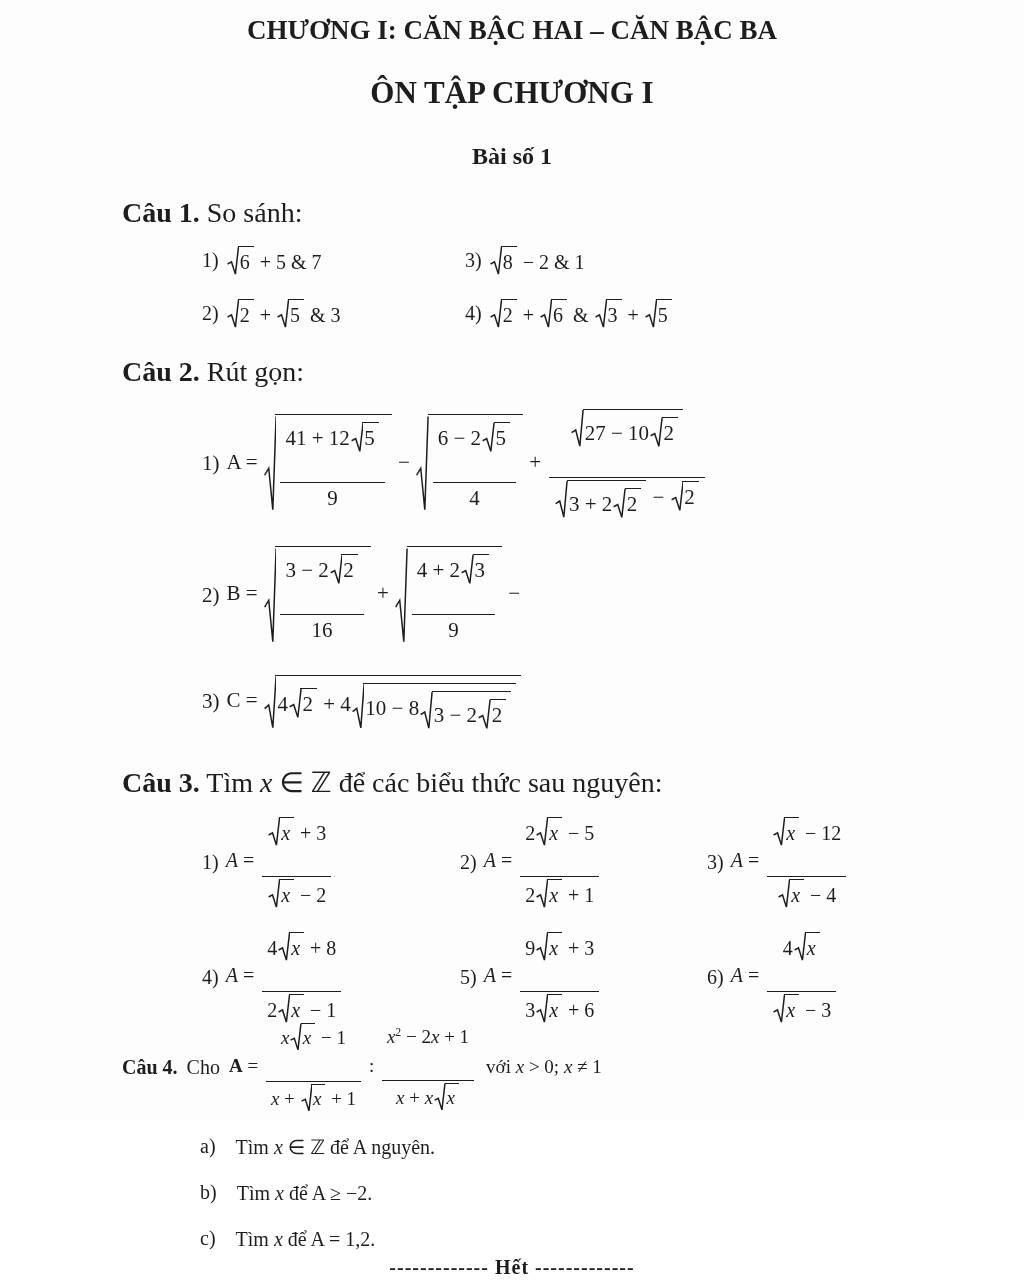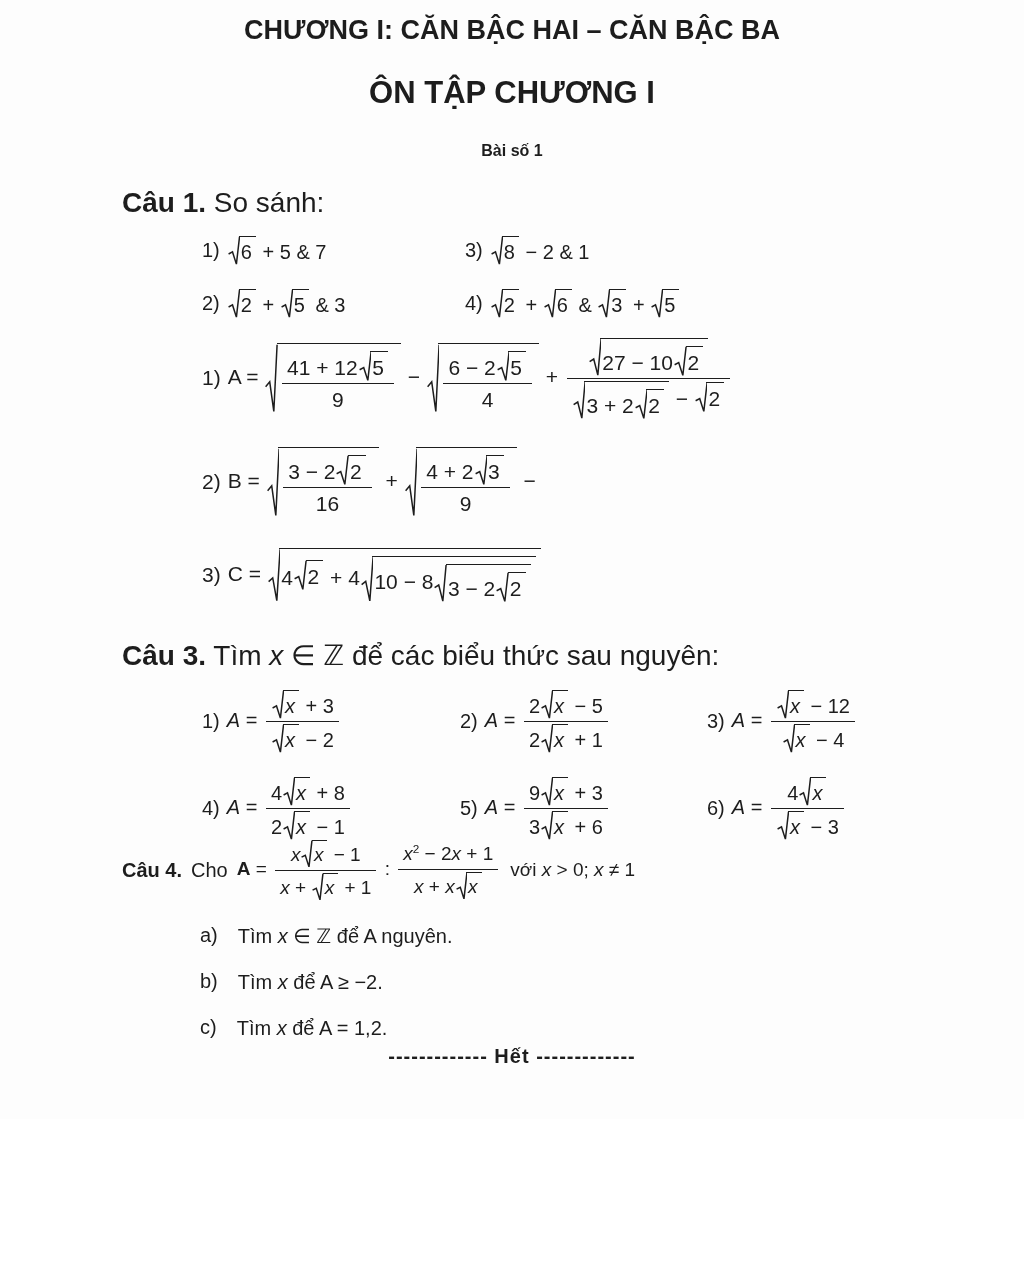--- a/index.html
+++ b/index.html
@@ -2,28 +2,28 @@
 <html lang="vi"><head>
 <meta charset="utf-8">
 <style>
   * { box-sizing: border-box; margin: 0; padding: 0; }
   html, body { width: 1024px; height: 1280px; }
   body { background: #ffffff; overflow: hidden; }
   .page {
     width: 1024px; height: 1119px;
     background: #fdfdfd;
     color: #1d1d1d;
-    font-family: Liberation Sans, sans-serif;
+    font-family: Liberation Serif, serif;
     padding-top: 14px;
   }
 
   
   .t1 { text-align: center; font-size: 27px; font-weight: bold; line-height: 1.25; }
   .t2 { text-align: center; font-size: 31px; font-weight: bold; margin-top: 26px; line-height: 1.25; }
-  .t3 { text-align: center; font-size: 16px; font-weight: bold; margin-top: 28px; line-height: 1.25; }
+  .t3 { text-align: center; font-size: 24px; font-weight: bold; margin-top: 28px; line-height: 1.25; }
 
   
   .qhead { font-size: 28px; padding-left: 122px; line-height: 1.25; }
   .qlabel { font-weight: bold; }
   .sec1 .qhead { margin-top: 24px; }
   .sec2 .qhead { margin-top: 26px; }
   .sec3 .qhead { margin-top: 36px; }
 
   
   .grid { display: grid; padding-left: 202px; font-size: 20px; }
@@ -45,21 +45,21 @@
   
   .endline { margin-top: 4px; text-align: center; font-size: 20px; font-weight: bold; letter-spacing: 1px; }
 
   
   .math { white-space: nowrap; line-height: 1.3; }
   .root { display: inline-block; position: relative; padding-left: 0.55em; margin: 0 1px; }
   .root > .rsign { position: absolute; left: 0; top: 0; width: 0.6em; height: 100%; display: block; }
   .root > .radicand { display: inline-block; border-top: 1.5px solid currentColor; padding: 2px 4px 0 2px; }
   .root.deep { vertical-align: middle; }
   .root.deep > .radicand { padding-top: 7px; }
-  .frac { display: inline-flex; flex-direction: column; vertical-align: middle; text-align: center; margin: 0 3px; }
+  .frac { display: inline-flex; flex-direction: column; vertical-align: middle; text-align: center; margin: 0 3px; gap: 28px; }
   .frac > .num { display: block; padding: 0 5px 2px; }
   .frac > .den { display: block; border-top: 1.5px solid currentColor; padding: 2px 5px 0; }
   sup { font-size: 0.62em; }
   em { font-style: italic; }
 </style>
 </head>
 <body>
 
 <div class="page">
 
@@ -104,20 +104,24 @@
               </svg><span class="radicand">6</span></span> &amp; <span class="root"><svg class="rsign" viewBox="0 0 20 100" preserveAspectRatio="none" aria-hidden="true">
                 <polyline points="1,62 7.5,55 14,97 19.2,2.5" fill="none" stroke="currentColor" stroke-width="1.5" vector-effect="non-scaling-stroke"></polyline>
               </svg><span class="radicand">3</span></span> + <span class="root"><svg class="rsign" viewBox="0 0 20 100" preserveAspectRatio="none" aria-hidden="true">
                 <polyline points="1,62 7.5,55 14,97 19.2,2.5" fill="none" stroke="currentColor" stroke-width="1.5" vector-effect="non-scaling-stroke"></polyline>
               </svg><span class="radicand">5</span></span></span>
       </div>
     </div>
   </section>
 
   <section class="sec2">
+    <p class="qhead">
+      <b class="qlabel">Câu 2.</b>
+      <span>Rút gọn:</span>
+    </p>
     <div class="fitem q2item m1">
       <span class="ino">1)</span>
       <span class="math">A = <span class="root deep"><svg class="rsign" viewBox="0 0 20 100" preserveAspectRatio="none" aria-hidden="true">
               <polyline points="1,62 7.5,55 14,97 19.2,2.5" fill="none" stroke="currentColor" stroke-width="1.5" vector-effect="non-scaling-stroke"></polyline>
             </svg><span class="radicand"><span class="frac">
                 <span class="num">41 + 12<span class="root"><svg class="rsign" viewBox="0 0 20 100" preserveAspectRatio="none" aria-hidden="true">
                       <polyline points="1,62 7.5,55 14,97 19.2,2.5" fill="none" stroke="currentColor" stroke-width="1.5" vector-effect="non-scaling-stroke"></polyline>
                     </svg><span class="radicand">5</span></span></span>
                 <span class="den">9</span>
               </span></span></span> − <span class="root deep"><svg class="rsign" viewBox="0 0 20 100" preserveAspectRatio="none" aria-hidden="true">

